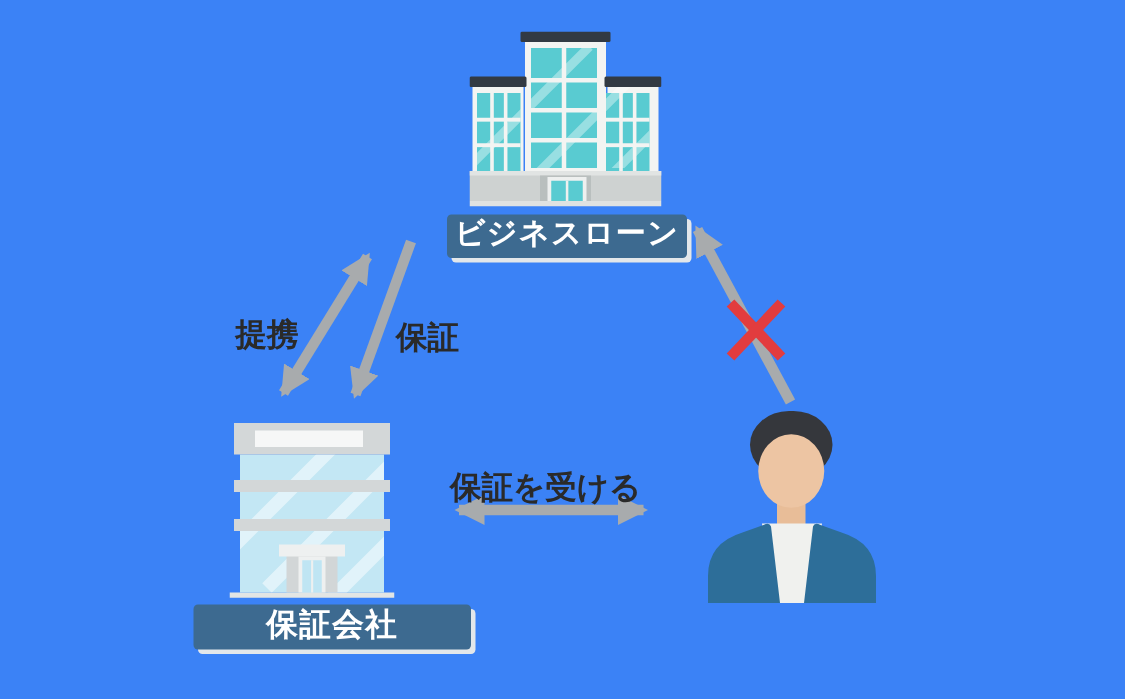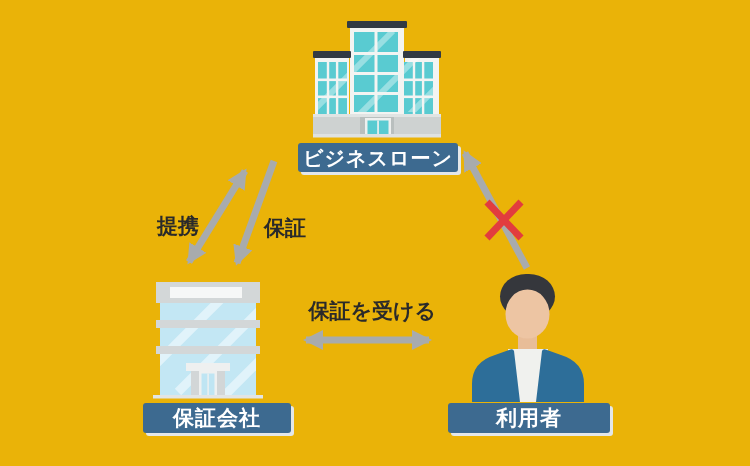--- a/index.html
+++ b/index.html
@@ -1,36 +1,36 @@
 <!DOCTYPE html>
 <html><head>
 <meta charset="utf-8">
 <style>
   html,body{margin:0;padding:0;background:#fff;}
   .canvas{
-    position:relative;width:750px;height:466px;background:#eab308;overflow:hidden;
-    font-family:Liberation Serif, serif;
+    position:relative;width:750px;height:466px;background:#3b82f6;overflow:hidden;
+    font-family:Liberation Mono, monospace;
   }
   .layer{position:absolute;left:0;top:0;}
   
   .node-label{
     position:absolute;display:flex;align-items:center;justify-content:center;
     background:#3d6a90;color:#ffffff;font-weight:700;font-size:20px;letter-spacing:1px;
     border-radius:3px;box-shadow:3px 3px 0 #e3e7ea;line-height:1;
   }
   .node-label.biz{left:298px;top:143px;width:160px;height:29px;}
-  .node-label.guar{left:143px;top:403px;width:148px;height:30px;font-size:21px;}
+  .node-label.guar{left:129px;top:403px;width:185px;height:30px;font-size:21px;}
   .node-label.user{left:448px;top:403px;width:162px;height:30px;font-size:21px;}
   
   .edge-label{
     position:absolute;color:#2a2a2a;font-weight:700;font-size:21px;line-height:1.15;white-space:nowrap;
   }
   .edge-label.teikei{left:157px;top:214px;}
   .edge-label.hosho{left:264px;top:216px;}
-  .edge-label.ukeru{left:300px;top:299px;width:136px;text-align:right;}
+  .edge-label.ukeru{left:300px;top:316px;width:136px;text-align:left;}
   .edge-label.hensai{left:537px;top:200px;}
   
   .icon{position:absolute;}
   .icon.biz-building{left:313px;top:21px;}
   .icon.guar-building{left:153px;top:277px;}
   .icon.person{left:468px;top:271px;}
 </style>
 </head>
 <body>
 
@@ -148,19 +148,18 @@
     <polygon points="40,78 80,78 74,131 46,131" fill="#f0f1ee"></polygon>
 
     <path d="M4,131 L4,113 Q4,91 27,84 L41,79 Q45,77 46,80 L52,131 Z" fill="#2d6e99"></path>
     <path d="M116,131 L116,113 Q116,91 93,84 L79,79 Q75,77 74,80 L68,131 Z" fill="#2d6e99"></path>
 
     <ellipse cx="59.5" cy="43" rx="22" ry="24.5" fill="#edc5a3"></ellipse>
   </svg>
 
   <div class="node-label biz">ビジネスローン</div>
   <div class="node-label guar">保証会社</div>
-  <div class="node-label user">利用者</div>
 
   <div class="edge-label teikei">提携</div>
   <div class="edge-label hosho">保証</div>
   <div class="edge-label ukeru">保証を受ける</div>
 
 </div>
 
 </body></html>

